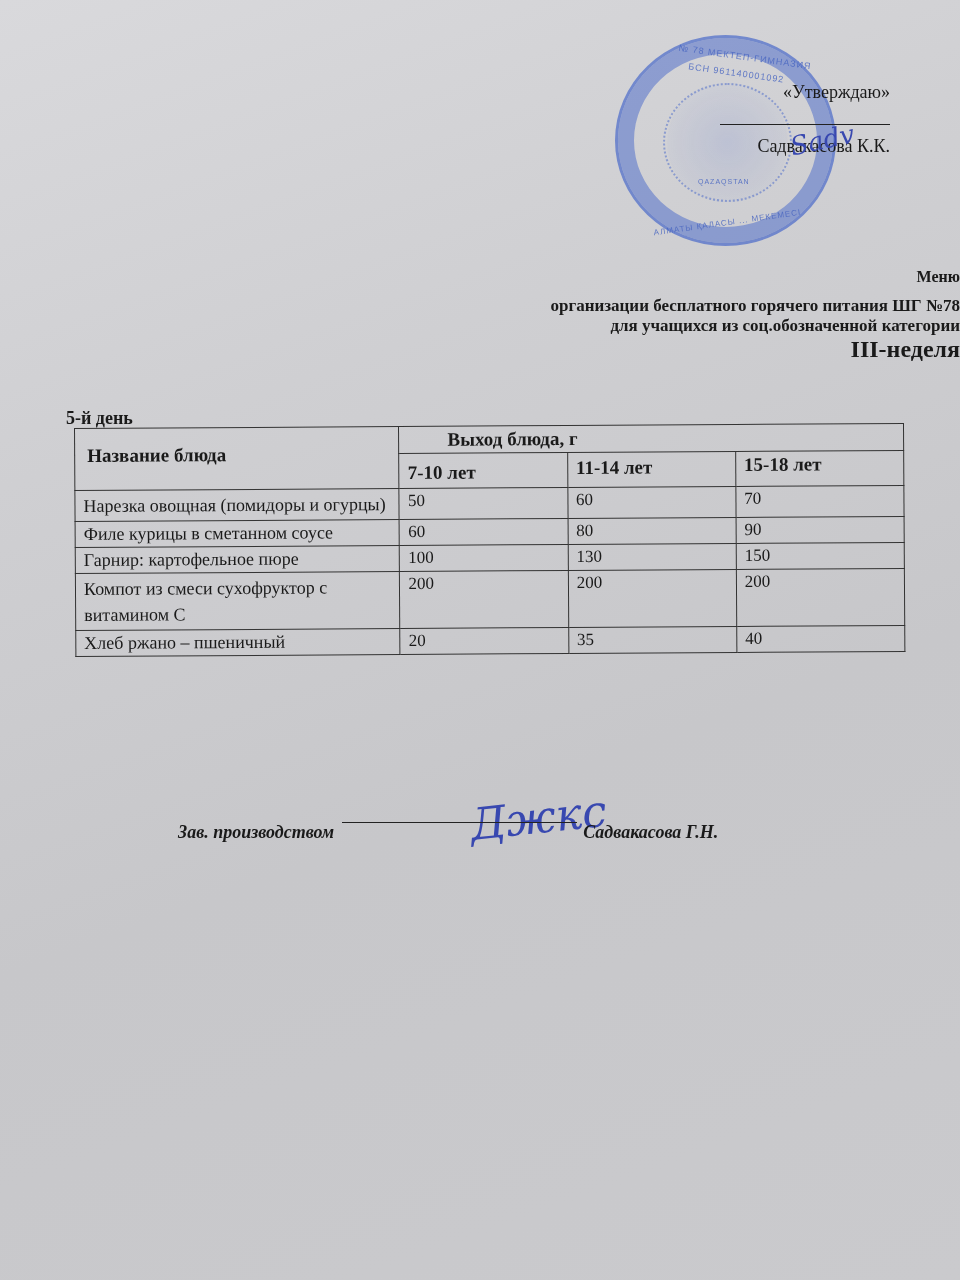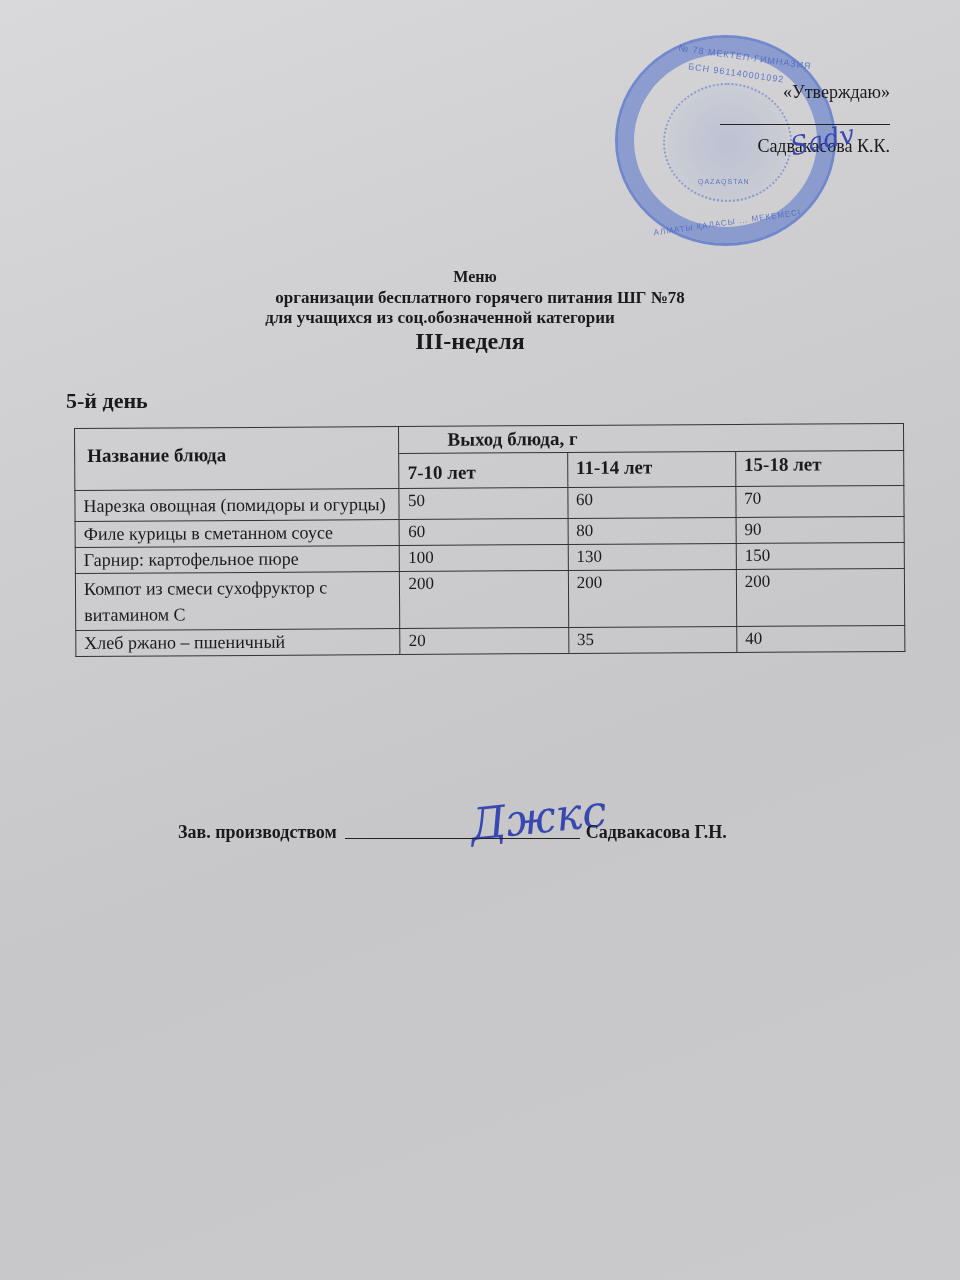--- a/index.html
+++ b/index.html
@@ -32,42 +32,42 @@
     font-weight: normal; font-size: 18px; line-height: 29px;
   }
   .approval .sigline {
     display: inline-block; width: 170px; border-bottom: 1.5px solid #222; height: 14px; margin-bottom: 2px;
   }
   .sig1 {
     position: absolute; left: 790px; top: 125px; font-family: "DejaVu Serif", serif; font-style: italic;
     color: #3848b0; font-size: 26px; transform: rotate(-12deg);
   }
   .title-block {
-    position: absolute; left: 0; right: 0; top: 268px; text-align: center; font-weight: bold;
+    position: absolute; left: 0; right: 0; top: 268px; text-align: right; font-weight: bold;
   }
   .title-block .menu { font-size: 16px; font-weight: normal; font-weight: bold; margin-left: -10px; }
-  .title-block .line1 { font-size: 17px; margin-top: 2px; }
+  .title-block .line1 { font-size: 17px; margin-top: 10px; }
   .title-block .line2 { font-size: 17px; margin-left: -80px; }
   .title-block .week { font-size: 24px; margin-top: 0px; margin-left: -20px; }
-  .day { position: absolute; left: 66px; top: 388px; font-weight: bold; font-size: 22px; }
+  .day { position: absolute; left: 66px; top: 408px; font-weight: bold; font-size: 18px; }
   table.menu-table {
     position: absolute; left: 74px; top: 428px; width: 830px;
     border-collapse: collapse; font-size: 18px;
     transform: rotate(-0.35deg); transform-origin: left top;
   }
   table.menu-table td, table.menu-table th {
     border: 1.5px solid #333; vertical-align: top; padding: 2px 8px; text-align: left;
   }
   table.menu-table th { font-weight: bold; font-size: 19px; }
   .col-name { width: 318px; }
   .col-v { width: 160px; }
   .cell-val { font-size: 17px; }
   .footer {
     position: absolute; left: 178px; top: 822px; font-weight: bold; font-size: 18px;
-    display: flex; align-items: flex-end;
+    display: flex; align-items: flex-start; font-style: italic;
   }
   .footer .line { display: inline-block; width: 235px; border-bottom: 1.5px solid #222; margin: 0 6px 4px 8px; }
   .sig2 {
     position: absolute; left: 470px; top: 792px; font-family: "DejaVu Serif", serif; font-style: italic;
     color: #3848b0; font-size: 44px; transform: rotate(-6deg);
   }
 </style>
 </head>
 <body>
 

